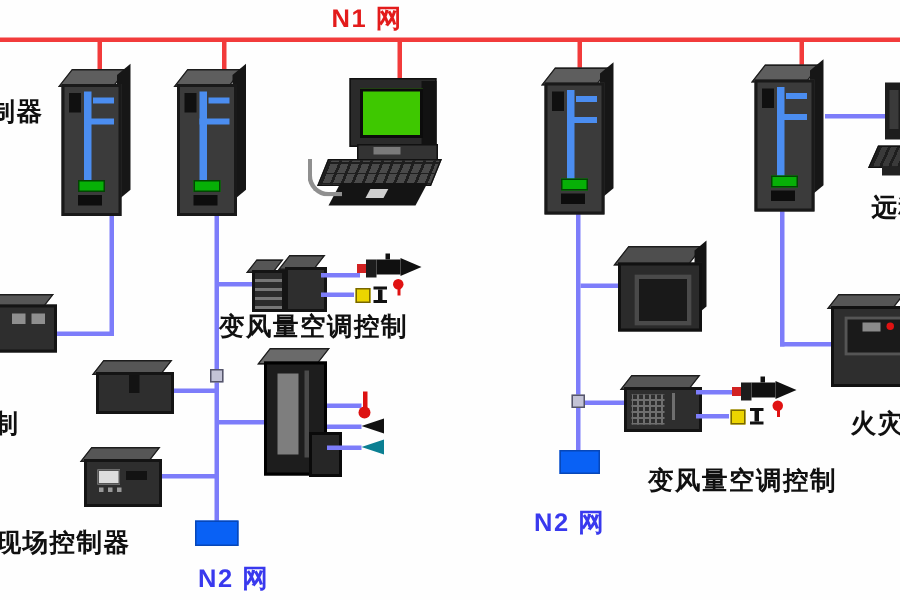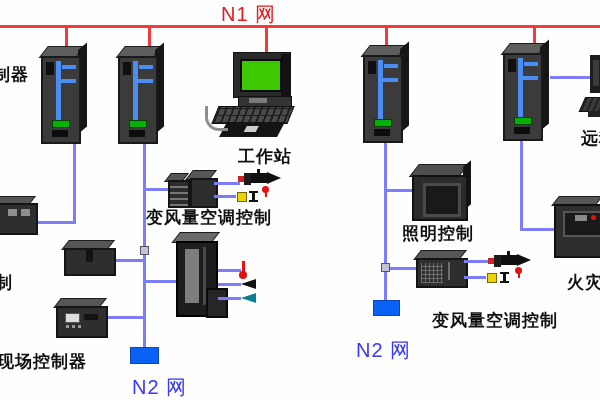--- a/index.html
+++ b/index.html
@@ -1,19 +1,19 @@
 <!DOCTYPE html>
 <html><head>
 <meta charset="utf-8">
 <style>
   html,body{margin:0;padding:0;background:#fff;}
   #stage{position:relative;width:600px;height:400px;background:#fefefe;overflow:hidden;
          font-family:"Liberation Sans","DejaVu Sans",sans-serif;}
   .lbl{position:absolute;font-weight:bold;font-size:17px;color:#101010;white-space:nowrap;letter-spacing:1px;}
-  .netlbl{position:absolute;font-weight:normal;font-size:20px;white-space:nowrap;letter-spacing:1px;}
+  .netlbl{position:absolute;font-weight:bold;font-size:17px;white-space:nowrap;letter-spacing:1px;}
   .rwire{position:absolute;background:#f23b3b;}
   .bwire{position:absolute;background:#7d7dfa;}
   .node{position:absolute;background:#0961f5;border:1px solid #0747b8;}
   .conn{position:absolute;width:7px;height:7px;background:#c3c3d6;border:1px solid #55556a;}
 
   
   .tower{position:absolute;width:48px;height:96px;}
   .tw-top{position:absolute;left:8px;top:0;width:35px;height:10px;background:#5e5e5e;border:1px solid #1d1d1d;transform:skewX(-38deg);transform-origin:left top;}
   .tw-side{position:absolute;left:38px;top:4px;width:9px;height:84px;background:#161616;transform:skewY(-40deg);transform-origin:left top;}
   .tw-front{position:absolute;left:1px;top:10px;width:36px;height:84px;background:#3b3b3b;border:2px solid #191919;}
@@ -139,21 +139,20 @@
     <div style="position:absolute;left:35px;top:11px;width:38px;height:29px;background:#3ec800;border:2px solid #0c0c0c"></div>
     <div style="position:absolute;left:33px;top:48px;width:52px;height:10px;background:#333;border:1px solid #111"></div>
     <div style="position:absolute;left:44px;top:50px;width:18px;height:5px;background:#7a7a7a"></div>
     <div style="position:absolute;left:10px;top:58px;width:74px;height:16px;background:#4a4a4a;border:1px solid #111;transform:skewX(-22deg);
                 background-image:repeating-linear-gradient(90deg,#1e1e1e 0 2px,transparent 2px 7px),repeating-linear-gradient(0deg,#1e1e1e 0 1px,transparent 1px 7px)"></div>
     <div style="position:absolute;left:18px;top:74px;width:58px;height:15px;background:#141414;transform:skewX(-28deg)">
       <div style="position:absolute;left:22px;top:4px;width:12px;height:6px;background:#cfcfcf"></div>
     </div>
     <div style="position:absolute;left:0;top:58px;width:20px;height:22px;border-left:3px solid #8f8f8f;border-bottom:3px solid #8f8f8f;border-radius:0 0 0 14px"></div>
   </div>
-  <div class="lbl" style="left:238px;top:145px">工作站</div>
 
   <div class="lbl" style="left:-25px;top:63px">控制器</div>
   <div class="box3" style="left:-22px;top:196px;width:60px;height:38px">
     <div class="b-top" style="left:4px;top:0;width:52px;height:7px"></div>
     <div class="b-front" style="left:0;top:7px;width:56px;height:28px"></div>
     <div style="position:absolute;left:30px;top:13px;width:9px;height:7px;background:#8f8f8f"></div>
     <div style="position:absolute;left:43px;top:13px;width:9px;height:7px;background:#8f8f8f"></div>
   </div>
   <div class="lbl" style="left:-23px;top:271px">控制</div>
 
@@ -207,21 +206,20 @@
   <div class="therm-bulb" style="left:239px;top:271px"></div>
   <div class="flag-b" style="left:241px;top:279px"></div>
   <div class="flag-c" style="left:241px;top:293px"></div>
 
   <div class="box3" style="left:410px;top:164px;width:64px;height:58px">
     <div class="b-top" style="left:9px;top:0;width:48px;height:11px;background:#4e4e4e"></div>
     <div class="b-side" style="position:absolute;left:53px;top:3px;width:8px;height:44px;background:#141414;transform:skewY(-40deg);transform-origin:left top"></div>
     <div class="b-front" style="left:2px;top:11px;width:52px;height:42px;background:#2b2b2b;border-color:#111"></div>
     <div style="position:absolute;left:13px;top:19px;width:32px;height:28px;background:#191919;border:3px solid #4a4a4a"></div>
   </div>
-  <div class="lbl" style="left:402px;top:222px">照明控制</div>
 
   <div class="box3" style="left:416px;top:250px;width:54px;height:36px">
     <div class="b-top" style="left:5px;top:0;width:44px;height:8px"></div>
     <div class="b-front" style="left:0;top:8px;width:48px;height:26px;
          background-image:repeating-linear-gradient(0deg,#6f6f6f 0 1px,transparent 1px 4px),repeating-linear-gradient(90deg,#6f6f6f 0 1px,transparent 1px 4px);
          background-size:22px 20px;background-position:3px 3px;background-repeat:no-repeat"></div>
     <div style="position:absolute;left:32px;top:12px;width:2px;height:18px;background:#6f6f6f"></div>
   </div>
   <div class="bwire" style="left:464px;top:260px;width:26px;height:3px"></div>
   <div class="bwire" style="left:464px;top:276px;width:22px;height:3px"></div>

